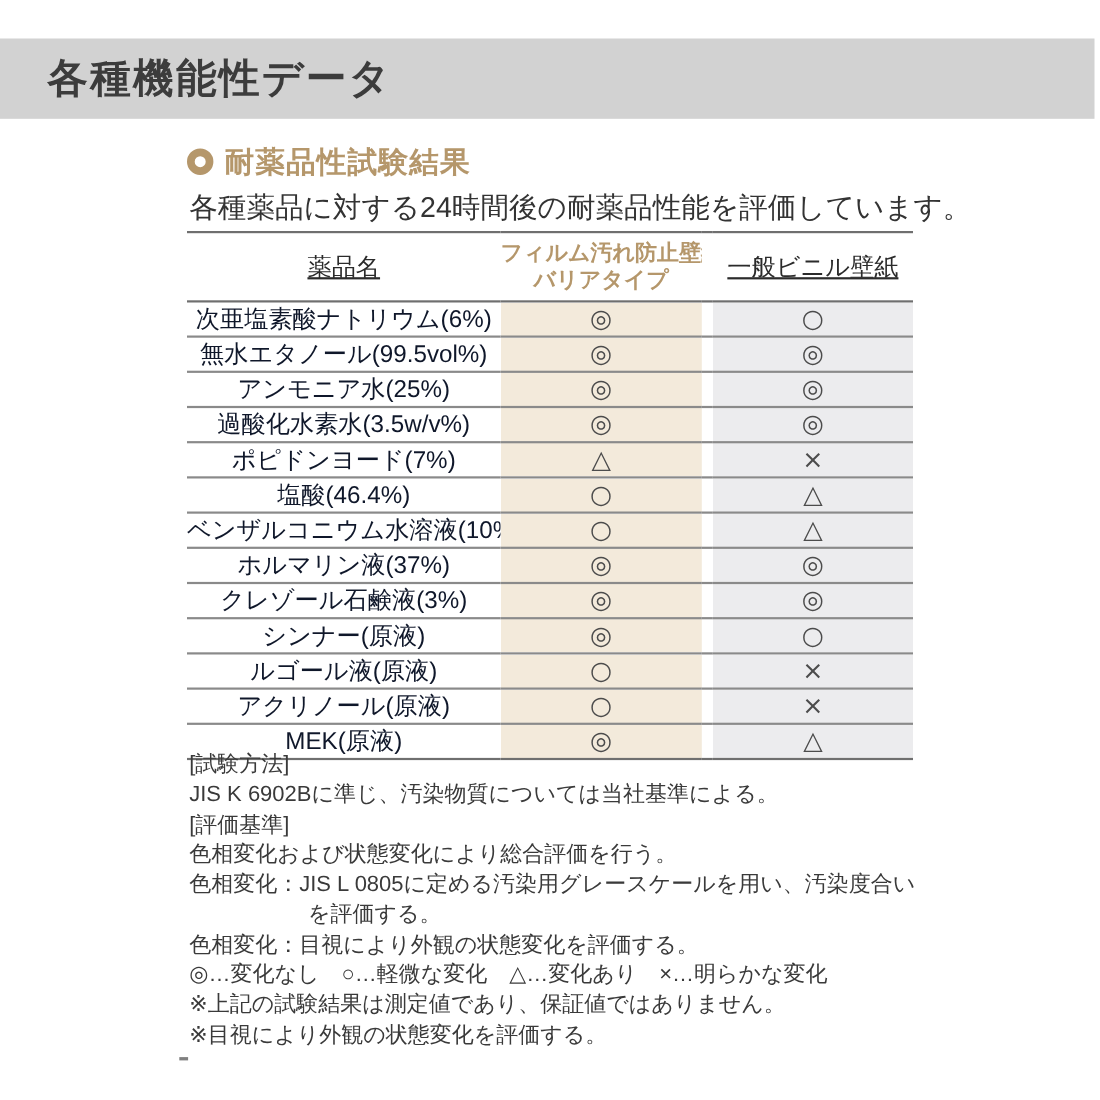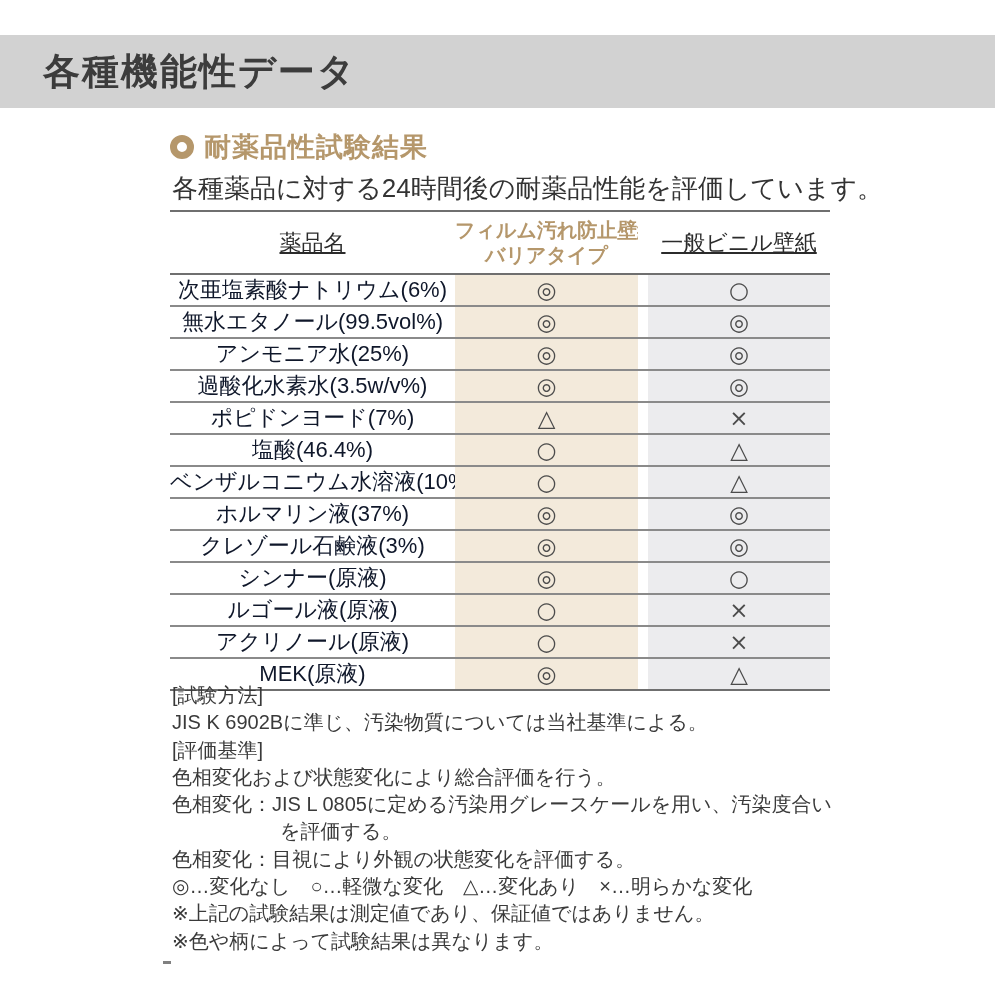--- a/index.html
+++ b/index.html
@@ -212,16 +212,16 @@
 <div class="notes">
   <p>[試験方法]</p>
   <p>JIS K 6902Bに準じ、汚染物質については当社基準による。</p>
   <p>[評価基準]</p>
   <p>色相変化および状態変化により総合評価を行う。</p>
   <p>色相変化：JIS L 0805に定める汚染用グレースケールを用い、汚染度合い</p>
   <p class="indent">を評価する。</p>
   <p>色相変化：目視により外観の状態変化を評価する。</p>
   <p>◎…変化なし　○…軽微な変化　△…変化あり　×…明らかな変化</p>
   <p>※上記の試験結果は測定値であり、保証値ではありません。</p>
-  <p>※色や柄によって試験結果は異なります。</p>
+  <p>※目視により外観の状態変化を評価する。</p>
 </div>
 
 <div class="artifact-dash"></div>
 
 </body></html>

